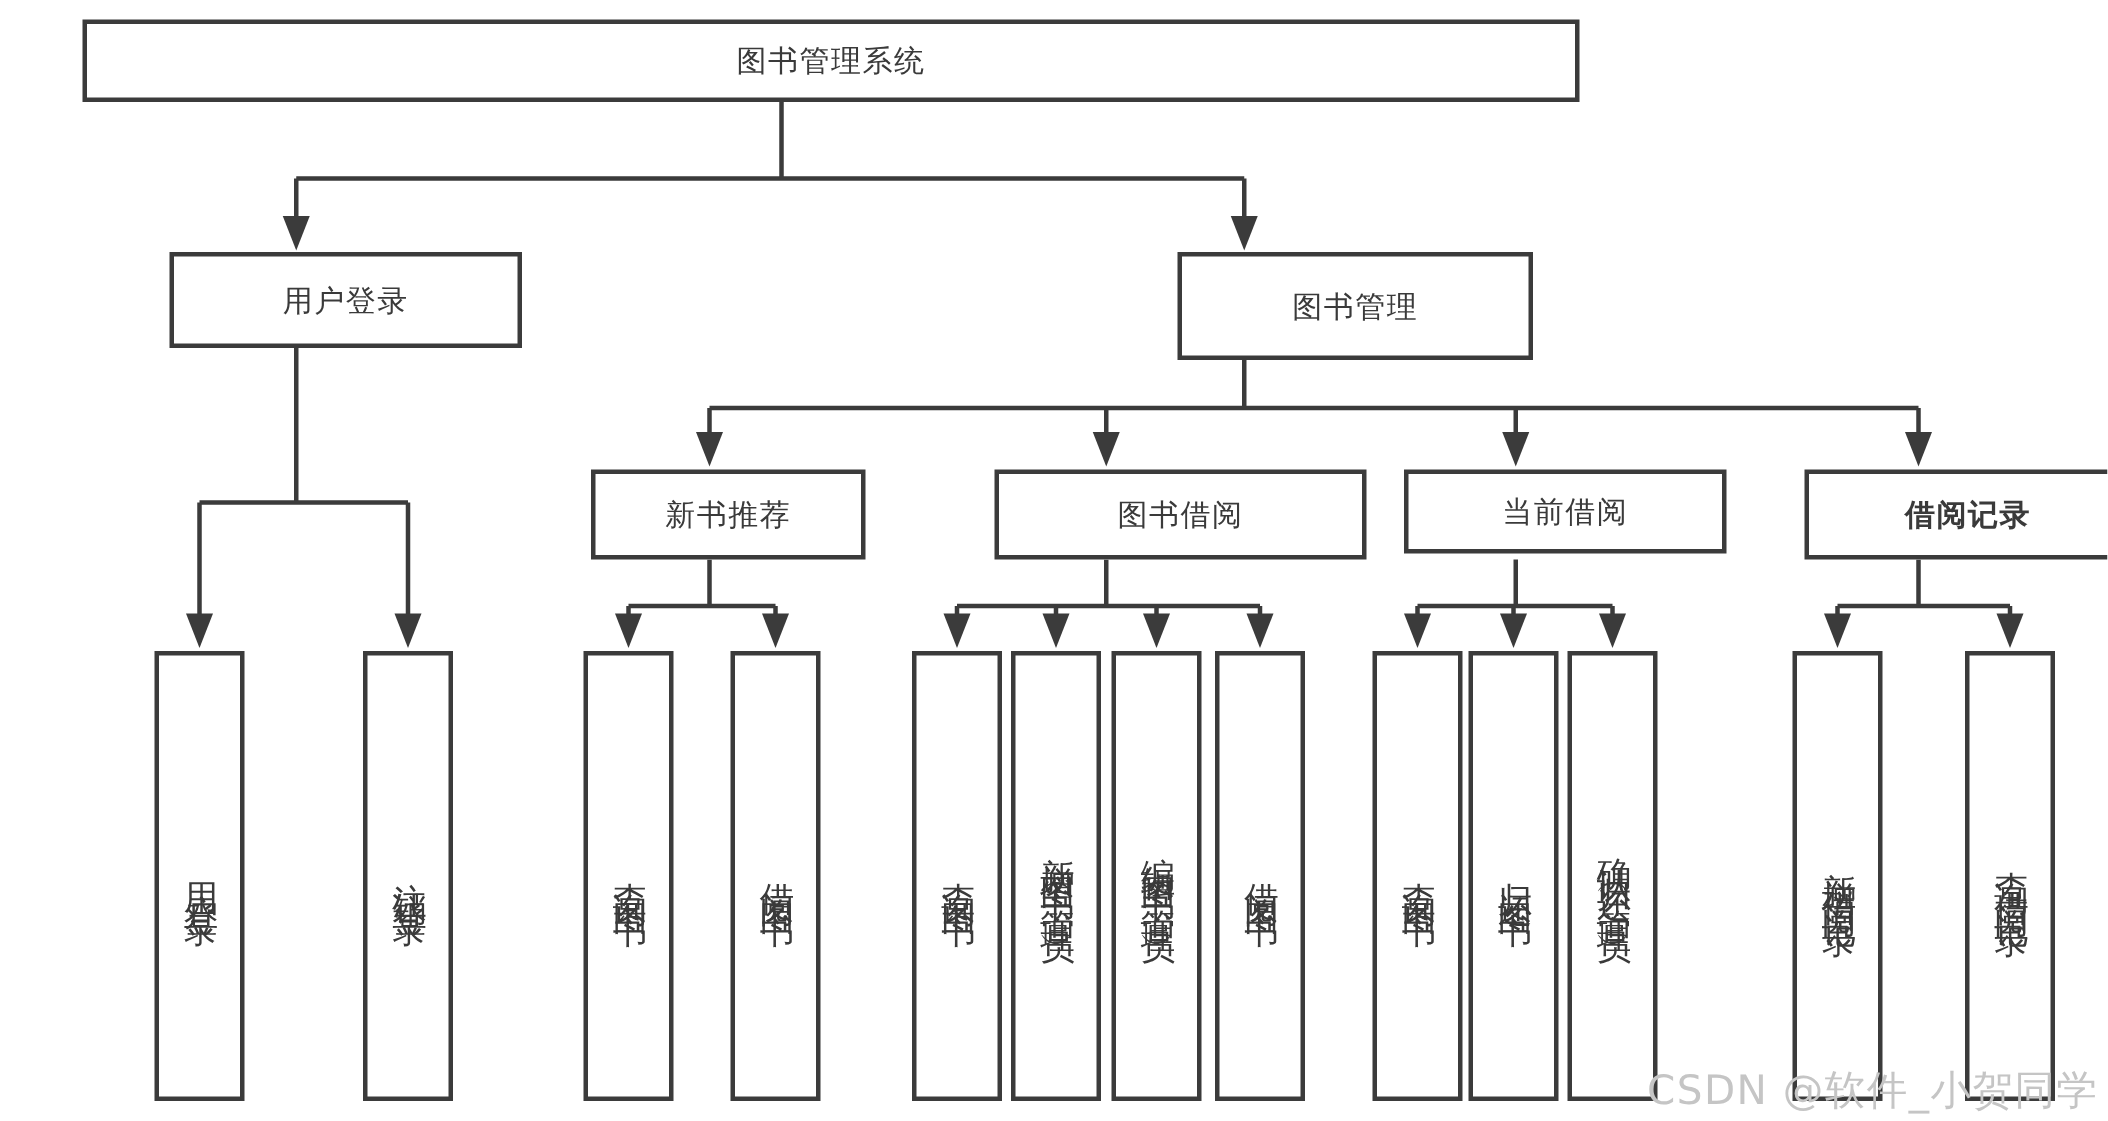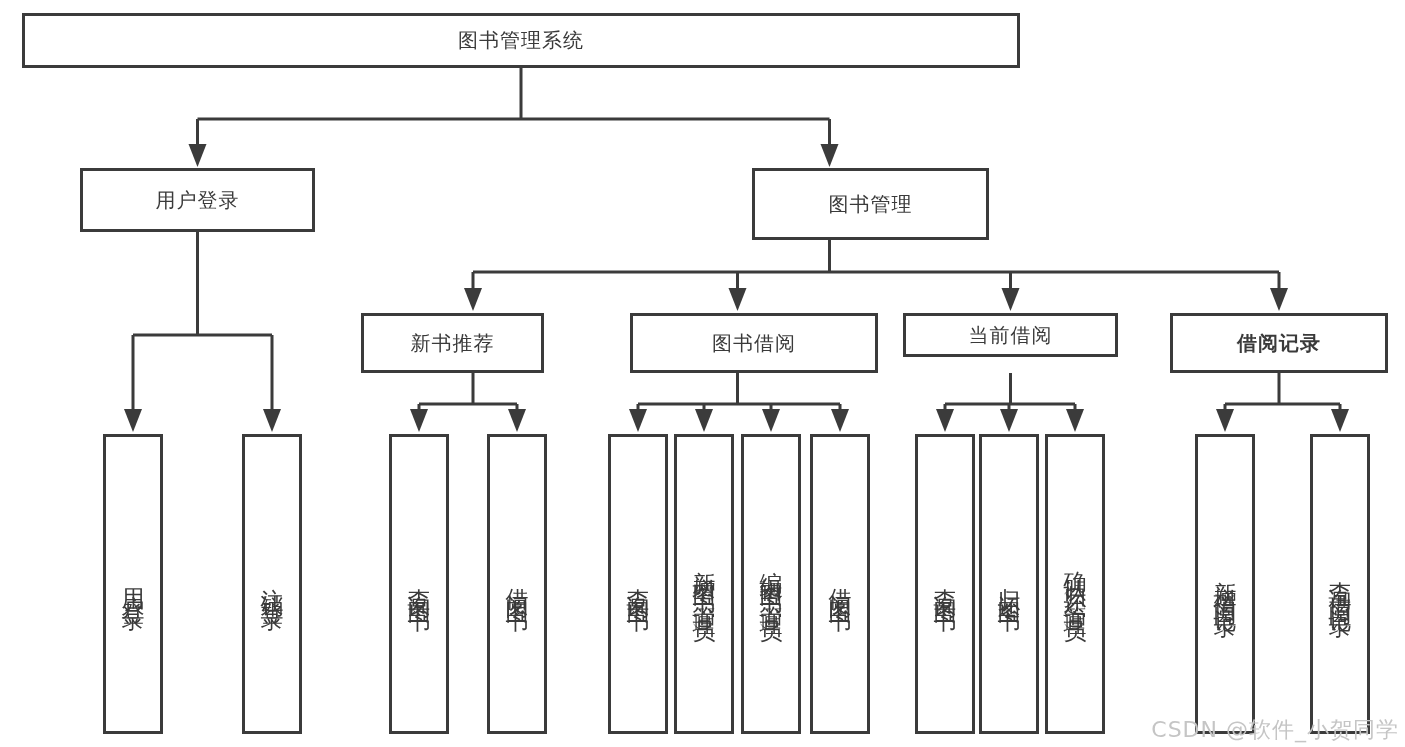--- a/index.html
+++ b/index.html
@@ -31,34 +31,35 @@
     background: #ffffff;
     border: 3px solid #3b3b3b;
     display: flex;
     align-items: center;
     justify-content: center;
     color: #3a3a3a;
   }
   .h-box {
     font-size: 20px;
     letter-spacing: 1px;
+    margin-left: 33px;
   }
   .v-box .vtext {
     writing-mode: vertical-rl;
     text-orientation: mixed;
     font-size: 23px;
     letter-spacing: 7px;
     line-height: 1;
     white-space: nowrap;
   }
   .watermark {
     position: absolute;
     right: 6px;
     bottom: 2px;
-    font-size: 22px;
+    font-size: 27px;
     color: #c5c5c5;
     letter-spacing: 1px;
     z-index: 5;
   }
 </style>
 </head>
 <body>
 
 <div class="canvas">
 
@@ -105,21 +106,21 @@
     </g>
   </svg>
 
   <div class="box h-box" style="left:22px; top:13px; width:998px; height:55px;">图书管理系统</div>
 
   <div class="box h-box" style="left:80px; top:168px; width:235px; height:64px;">用户登录</div>
   <div class="box h-box" style="left:752px; top:168px; width:237px; height:72px;">图书管理</div>
 
   <div class="box h-box" style="left:361px; top:313px; width:183px; height:60px;">新书推荐</div>
   <div class="box h-box" style="left:630px; top:313px; width:248px; height:60px;">图书借阅</div>
-  <div class="box h-box" style="left:903px; top:313px; width:215px; height:44px;">当前借阅</div>
+  <div class="box h-box" style="left:903px; top:313px; width:215px; height:56px;">当前借阅</div>
   <div class="box h-box" style="left:1170px; top:313px; width:218px; height:60px;font-weight:bold;">借阅记录</div>
 
   <div class="box v-box" style="left:103px; top:434px; width:60px; height:300px;">
     <span class="vtext">用户登录</span>
   </div>
   <div class="box v-box" style="left:242px; top:434px; width:60px; height:300px;">
     <span class="vtext">注销登录</span>
   </div>
 
   <div class="box v-box" style="left:389px; top:434px; width:60px; height:300px;">

